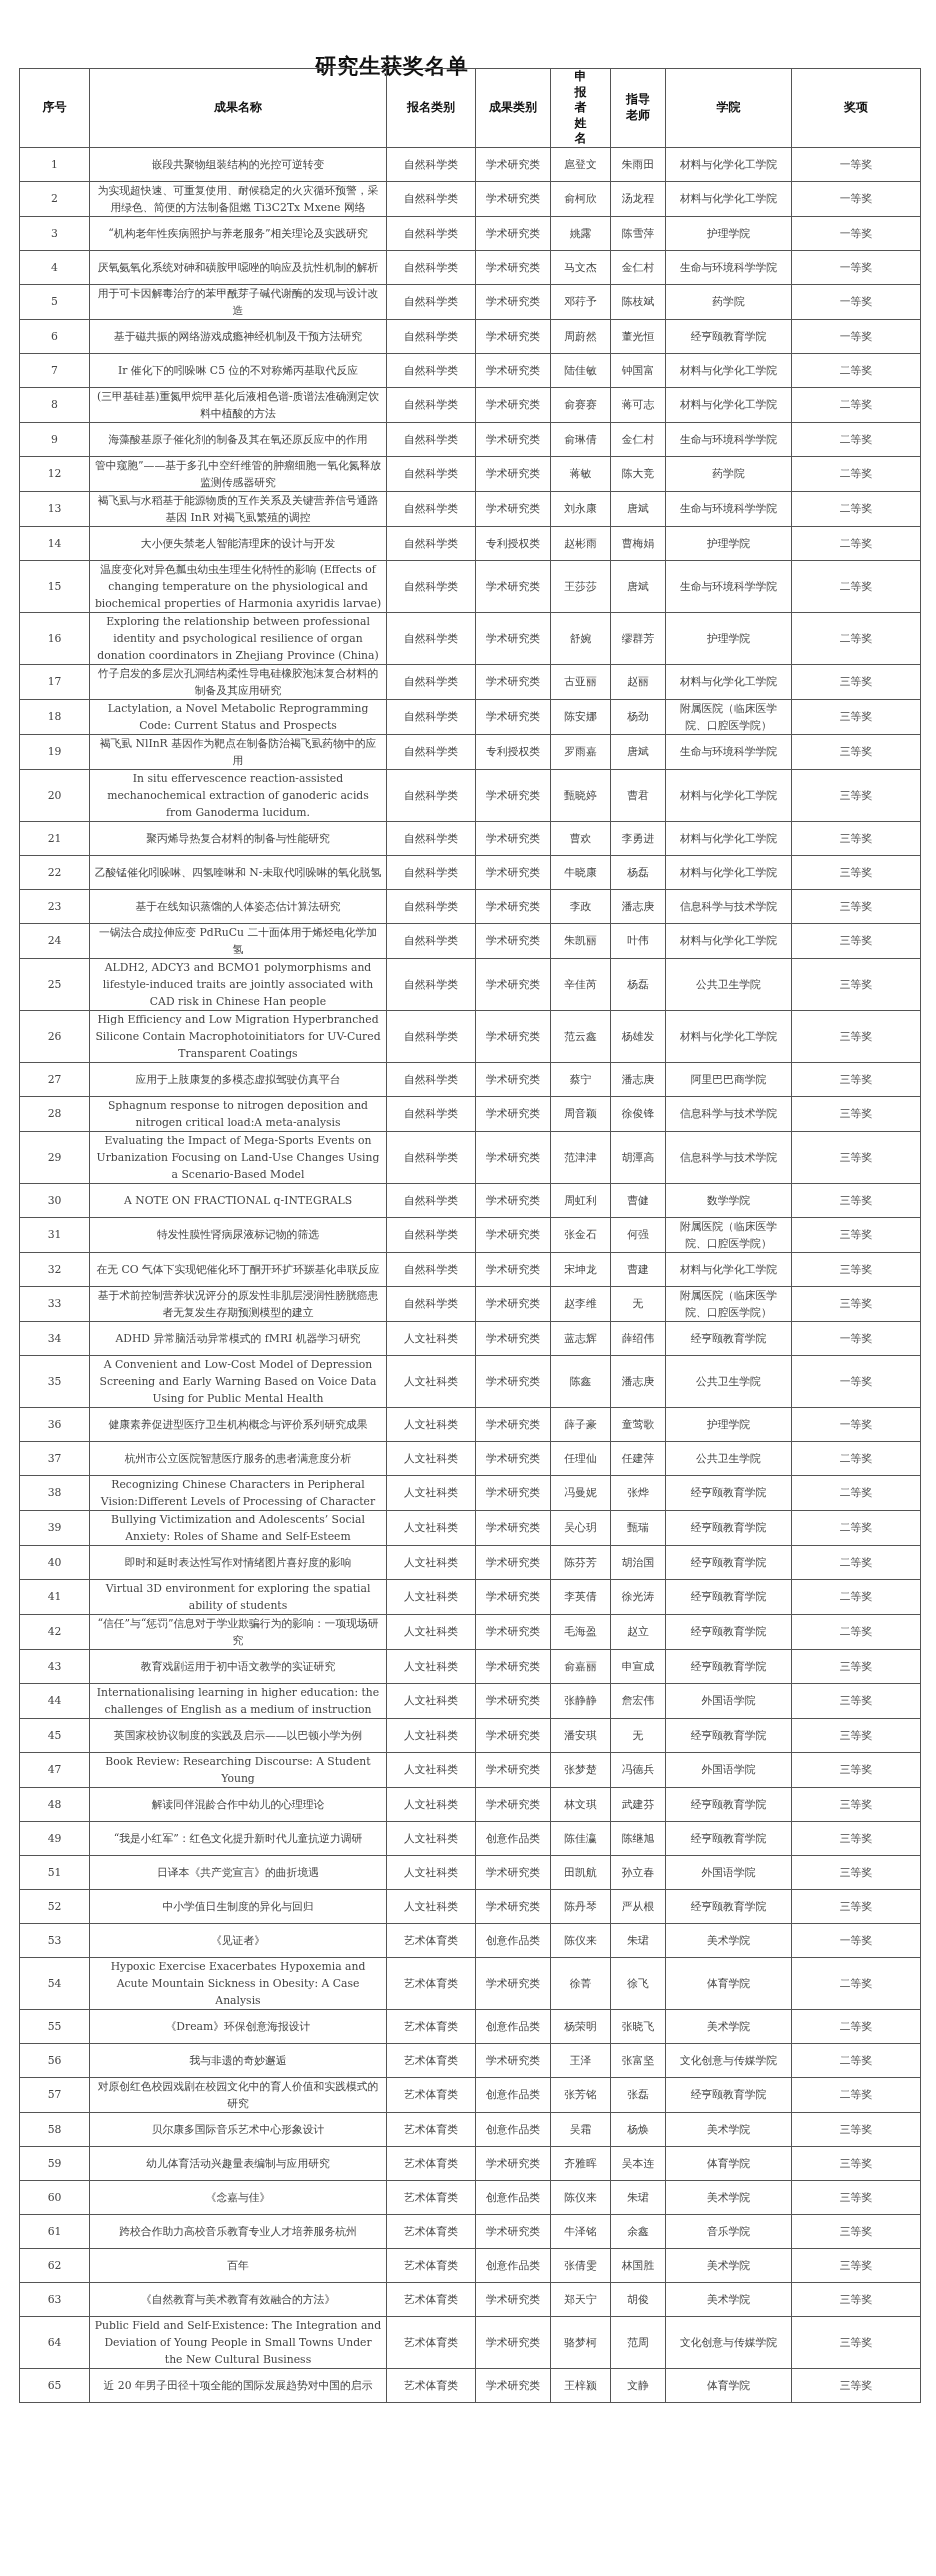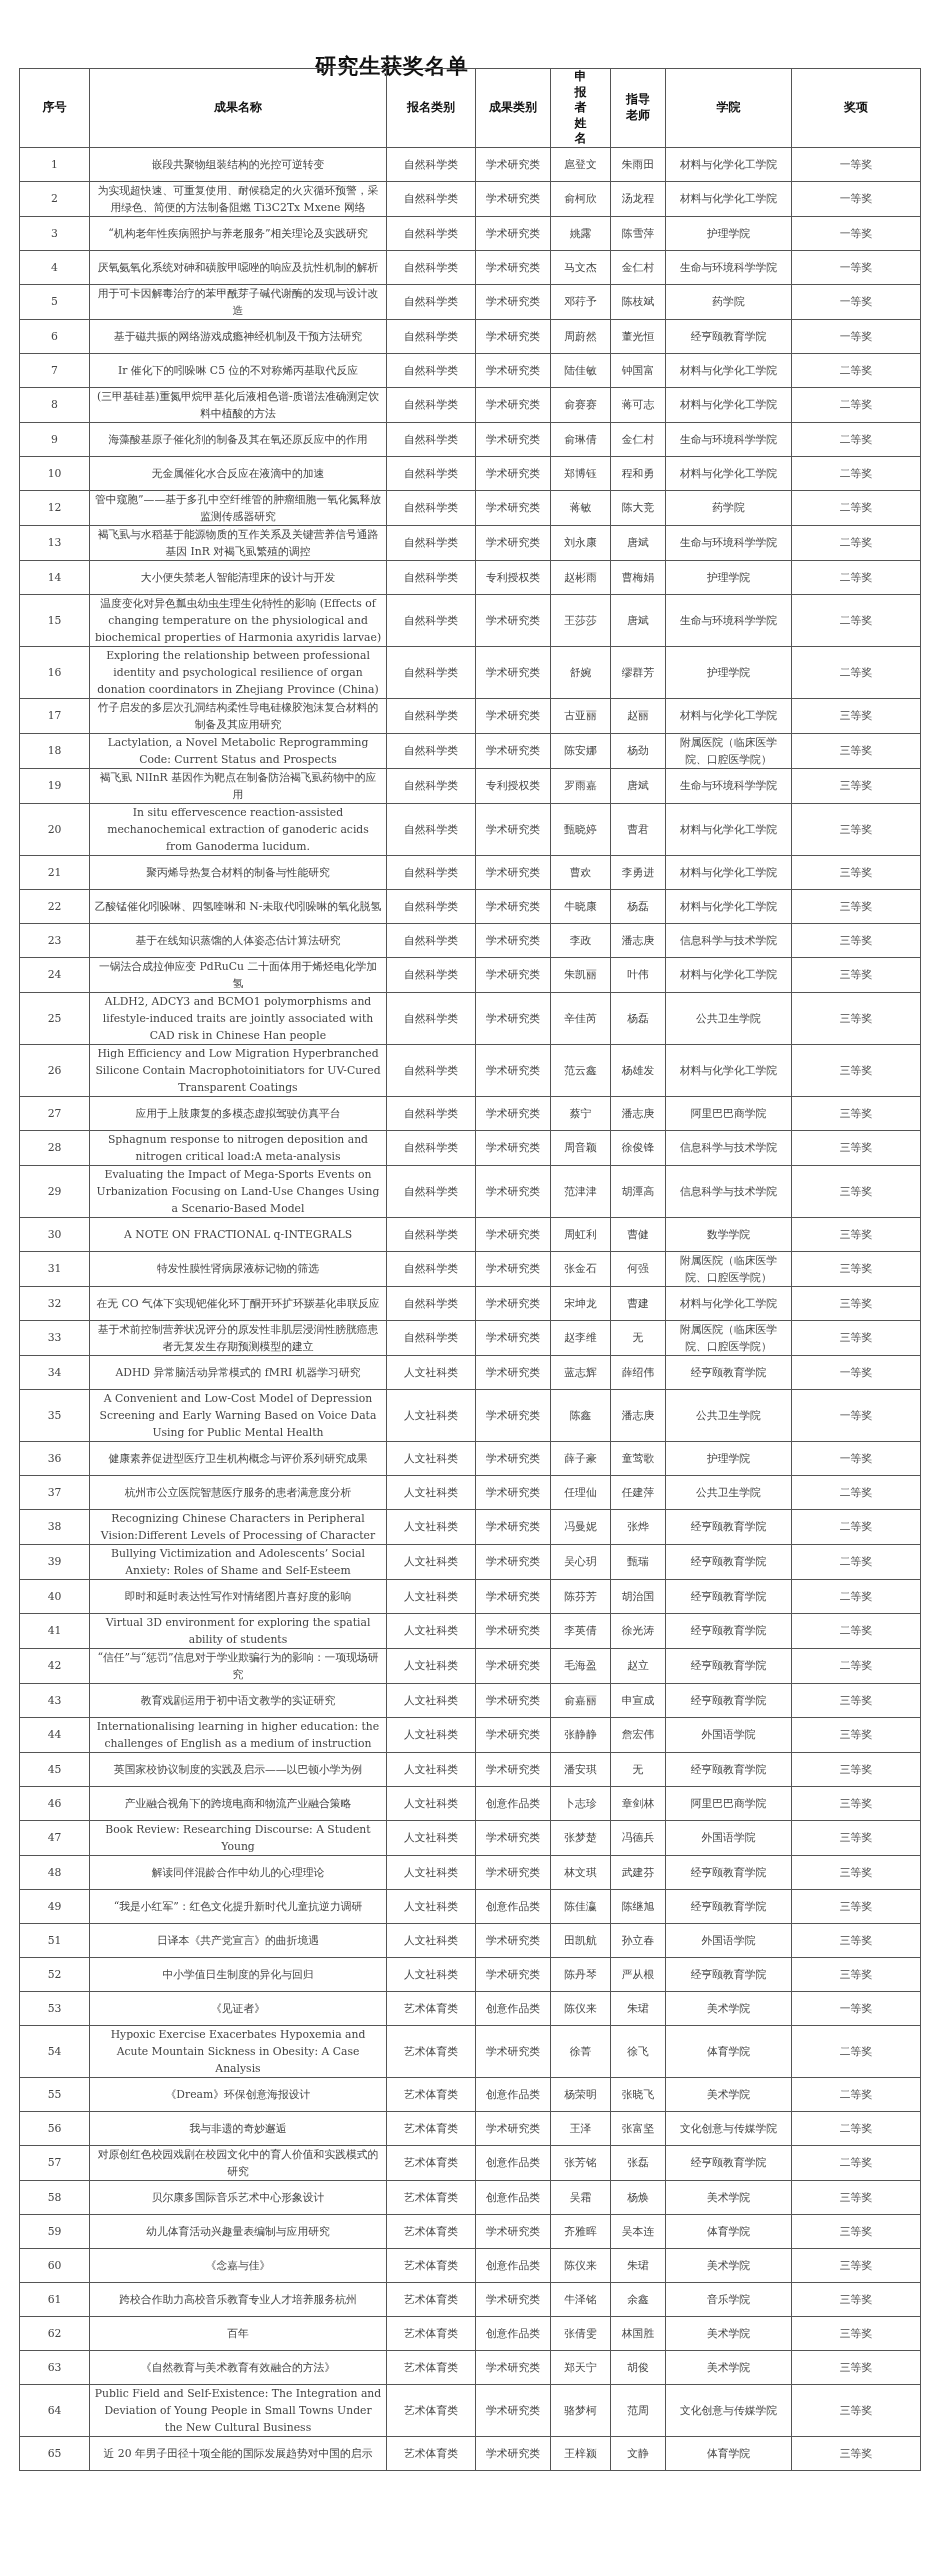--- a/index.html
+++ b/index.html
@@ -128,30 +128,20 @@
         <td class="num">9</td>
         <td class="name">海藻酸基原子催化剂的制备及其在氧还原反应中的作用</td>
         <td>自然科学类</td>
         <td>学术研究类</td>
         <td>俞琳倩</td>
         <td>金仁村</td>
         <td>生命与环境科学学院</td>
         <td class="award">二等奖</td>
       </tr>
       <tr>
-        <td class="num">10</td>
-        <td class="name">无金属催化水合反应在液滴中的加速</td>
-        <td>自然科学类</td>
-        <td>学术研究类</td>
-        <td>郑博钰</td>
-        <td>程和勇</td>
-        <td>材料与化学化工学院</td>
-        <td class="award">二等奖</td>
-      </tr>
-      <tr>
         <td class="num">12</td>
         <td class="name">管中窥胞”——基于多孔中空纤维管的肿瘤细胞一氧化氮释放监测传感器研究</td>
         <td>自然科学类</td>
         <td>学术研究类</td>
         <td>蒋敏</td>
         <td>陈大竞</td>
         <td>药学院</td>
         <td class="award">二等奖</td>
       </tr>
       <tr>
@@ -475,30 +465,20 @@
         <td class="award">三等奖</td>
       </tr>
       <tr>
         <td class="num">45</td>
         <td class="name">英国家校协议制度的实践及启示——以巴顿小学为例</td>
         <td>人文社科类</td>
         <td>学术研究类</td>
         <td>潘安琪</td>
         <td>无</td>
         <td>经亨颐教育学院</td>
-        <td class="award">三等奖</td>
-      </tr>
-      <tr>
-        <td class="num">46</td>
-        <td class="name">产业融合视角下的跨境电商和物流产业融合策略</td>
-        <td>人文社科类</td>
-        <td>创意作品类</td>
-        <td>卜志珍</td>
-        <td>章剑林</td>
-        <td>阿里巴巴商学院</td>
         <td class="award">三等奖</td>
       </tr>
       <tr>
         <td class="num">47</td>
         <td class="name">Book Review: Researching Discourse: A Student Young</td>
         <td>人文社科类</td>
         <td>学术研究类</td>
         <td>张梦楚</td>
         <td>冯德兵</td>
         <td>外国语学院</td>

